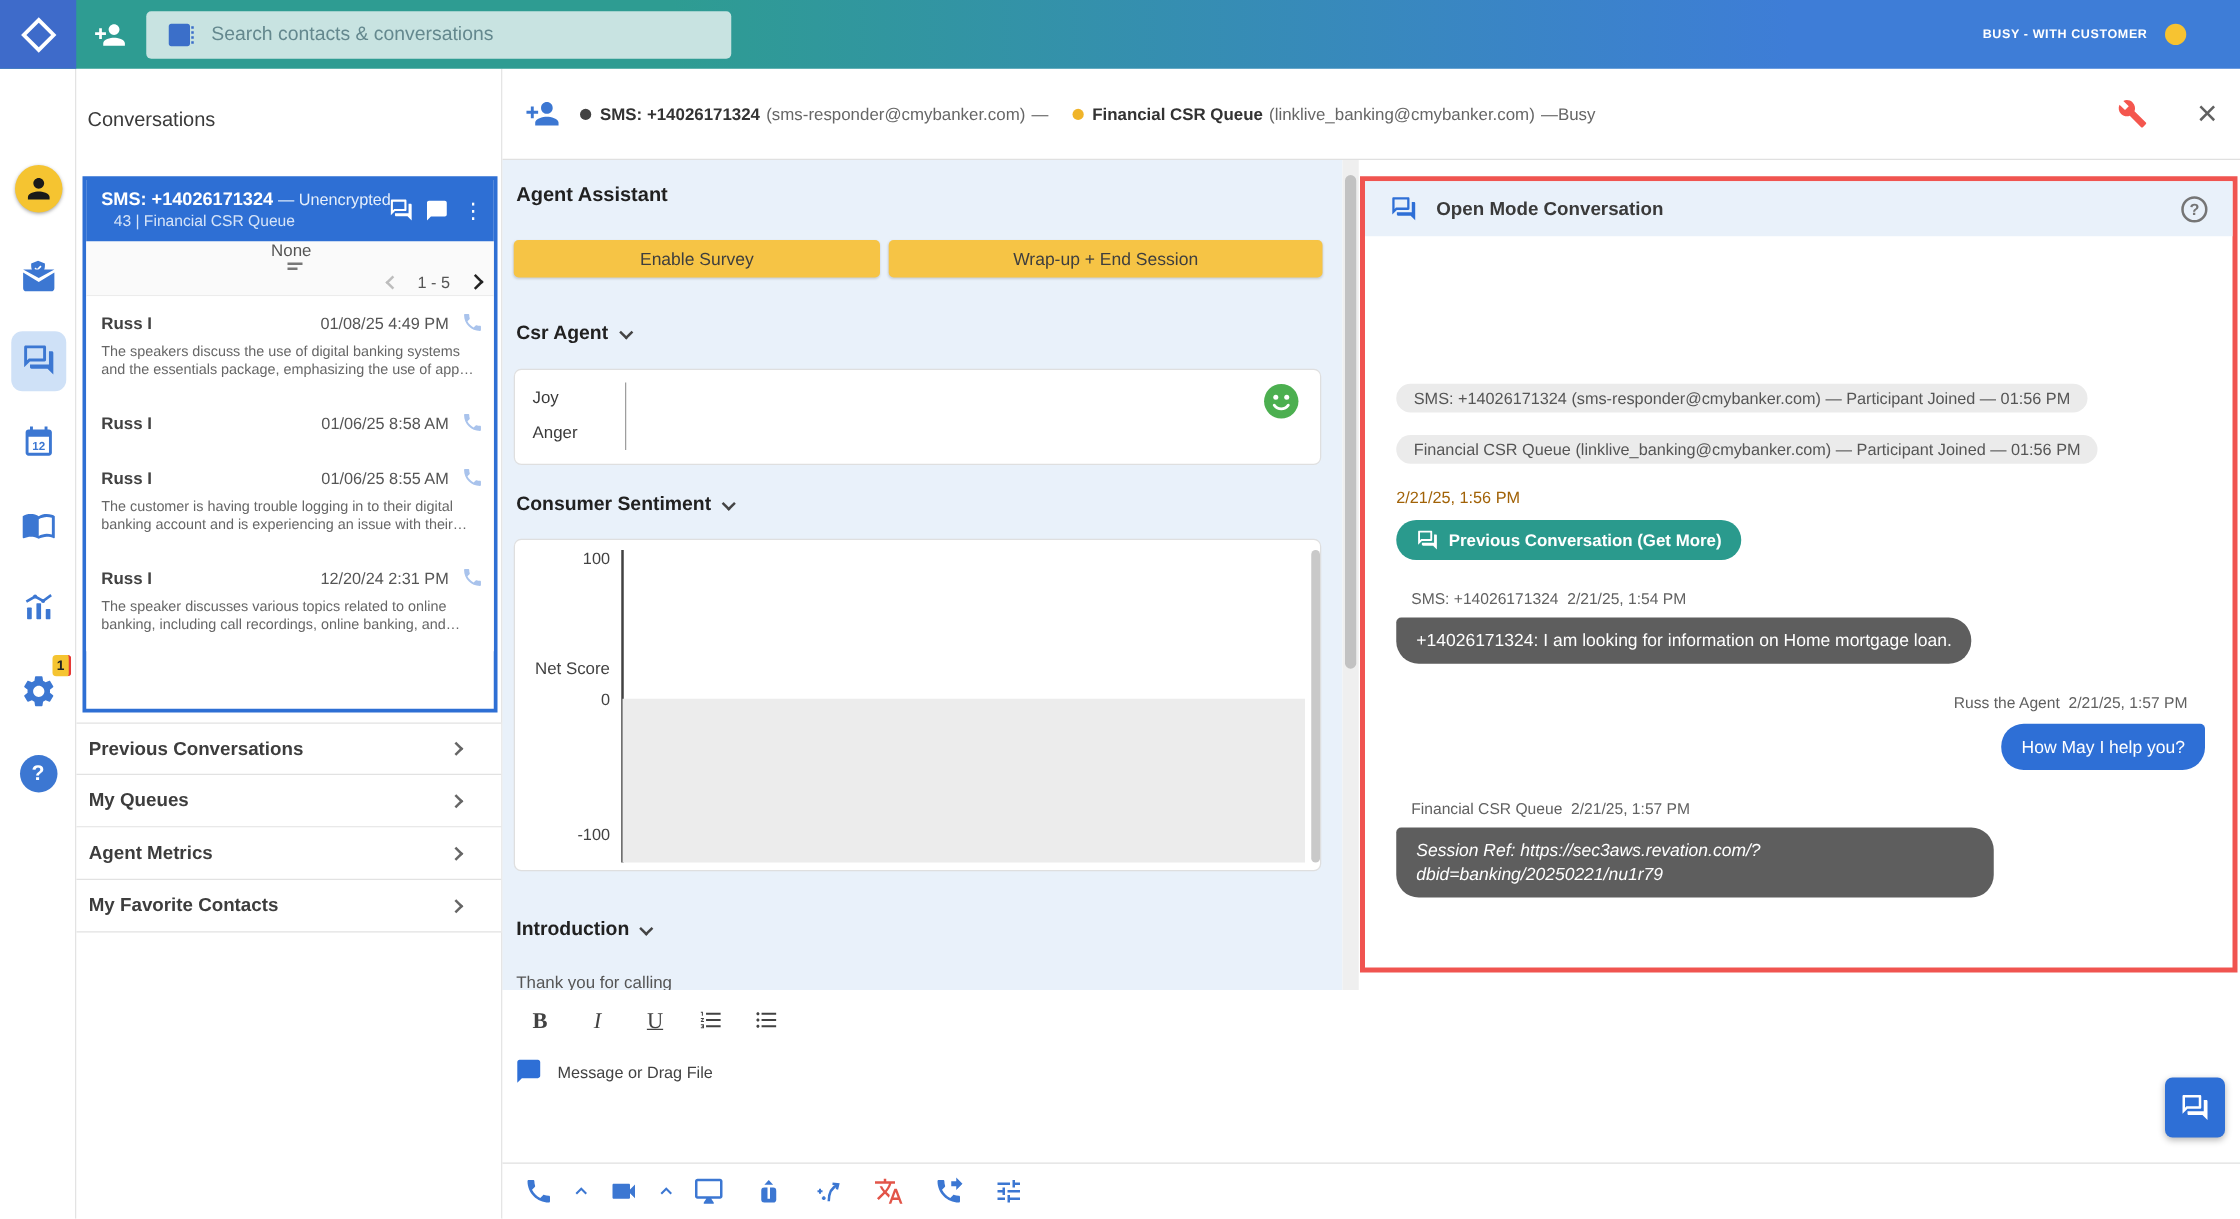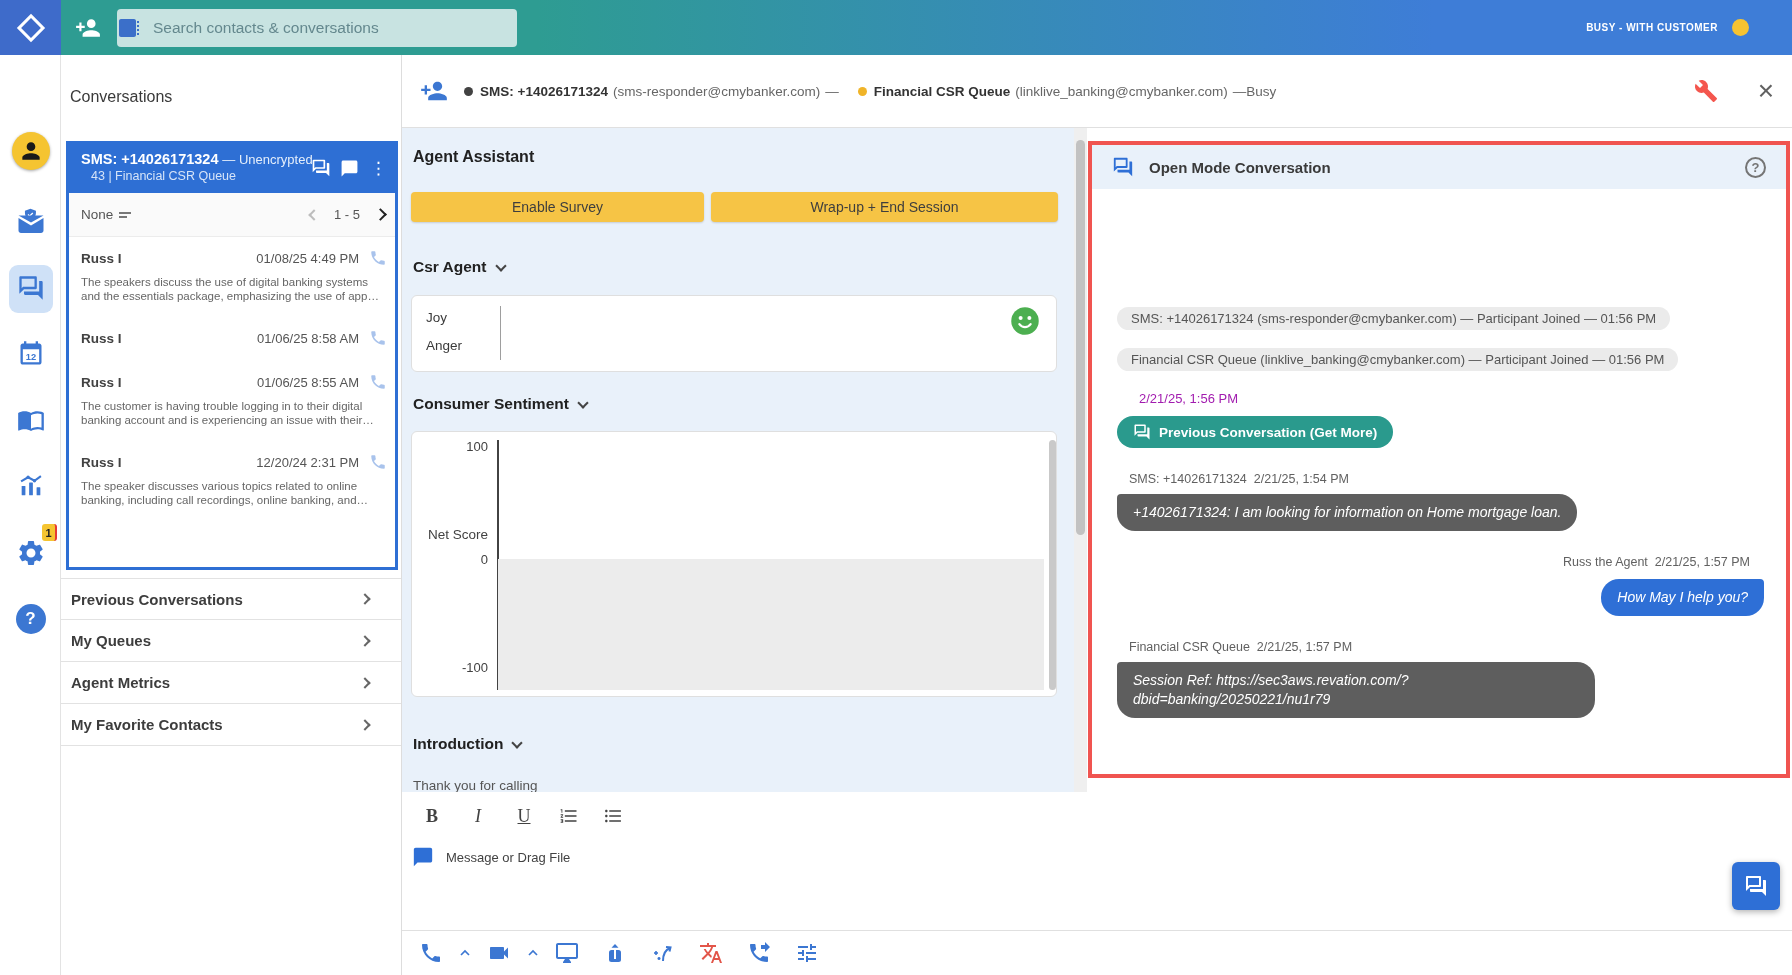--- a/index.html
+++ b/index.html
@@ -7,22 +7,22 @@
   #stage { position:relative; width:1792px; height:975px; background:#fff; }
   svg { display:block; }
 
   
   .topbar { position:absolute; left:0; top:0; width:1792px; height:55px;
     background:linear-gradient(90deg,#2E9C92 0%,#2E9C92 30%,#3E7DD7 80%,#3E7DD7 100%);
     display:flex; align-items:center; z-index:30; }
   .logo-block { width:61px; height:55px; background:#3E6BCA; display:flex; align-items:center; justify-content:center; }
   .logo-diamond { width:20px; height:20px; border:3px solid #fff; transform:rotate(45deg); }
   .tb-contact { margin-left:14px; }
-  .searchbox { margin-left:16px; width:400px; height:38px; background:#C8E3E1; border-radius:4px;
-    display:flex; align-items:center; padding:0 0; }
+  .searchbox { margin-left:16px; width:468px; height:38px; background:#C8E3E1; border-radius:4px;
+    display:flex; align-items:center; padding:0 16px; }
   .searchbox input { border:none; outline:none; background:transparent; margin-left:12px; flex:1;
     font-size:15.5px; color:#2c4a50; font-family:"Liberation Sans",sans-serif; }
   .searchbox input::placeholder { color:#64888E; }
   .tb-status { margin-left:auto; display:flex; align-items:center; }
   .tb-status-text { color:#fff; font-weight:bold; font-size:10px; letter-spacing:0.5px; }
   .tb-status-dot { width:17px; height:17px; border-radius:50%; background:#F7C331; margin-left:14px; margin-right:43px; }
 
   
   .rail { position:absolute; left:0; top:55px; width:61px; height:920px; background:#fff;
     border-right:1px solid #E3E3E3; z-index:20; }
@@ -41,21 +41,21 @@
     border-right:1px solid #DDDDDD; }
   .conv-title { position:absolute; left:9px; top:33px; font-size:16px; color:#3a3a3a; }
   .conv-card { position:absolute; left:5px; top:86px; width:332px; height:429px; border:3px solid #2E6FD4; }
   .cc-header { height:49px; background:#2E6FD4; color:#fff; padding:7px 8px 0 12px; position:relative; }
   .cc-line1 { font-size:14px; }
   .cc-line1 b { font-size:14.5px; }
   .cc-line1 .suffix { font-size:13px; color:#E4EEFB; }
   .cc-line2 { font-size:12.5px; color:#D6E4F8; margin-left:10px; margin-top:2px; }
   .cc-icons { position:absolute; right:6px; top:14px; display:flex; align-items:center; gap:9px; }
   .cc-dots { font-size:17px; color:#fff; line-height:1; padding:0 2px; }
-  .cc-filterbar { height:44px; background:#FAFAFA; border-bottom:1px solid #ECECEC; display:flex; align-items:center; padding:0 10px 0 12px; }
+  .cc-filterbar { height:44px; background:#FAFAFA; border-bottom:1px solid #ECECEC; display:flex; align-items:center; padding:0 10px 0 12px;flex-direction:column; }
   .filter-label { font-size:13.5px; color:#555; }
   .filter-glyph { margin-left:6px; display:inline-block; }
   .filter-glyph div { height:2px; background:#777; margin:2px 0; }
   .pager { margin-left:auto; display:flex; align-items:center; gap:16px; }
   .pg-range { font-size:13px; color:#555; }
   .chev { display:inline-block; width:8px; height:8px; border-right:2px solid #444; border-bottom:2px solid #444; }
   .chev.left  { transform:rotate(135deg); border-color:#BDBDBD; }
   .chev.right { transform:rotate(-45deg); border-color:#222; border-width:2.5px; width:9px; height:9px; }
   .chev.down  { transform:rotate(45deg); margin-left:10px; margin-bottom:3px; }
   .chev.rgt-acc { transform:rotate(-45deg); border-color:#666; }
@@ -117,27 +117,27 @@
   
   .openmode { position:absolute; left:1088px; top:141px; width:702px; height:637px; background:#fff;
     border:4px solid #F05450; }
   .om-header { height:44px; background:#E9F1FA; display:flex; align-items:center; padding:0 20px; }
   .om-title { margin-left:15px; font-size:15px; font-weight:bold; color:#3a3a3a; }
   .om-help { margin-left:auto; width:21px; height:21px; border:2px solid #757575; border-radius:50%;
     color:#757575; font-size:13px; font-weight:bold; display:flex; align-items:center; justify-content:center; cursor:pointer; }
   .om-body { padding:0 22px 0 25px; }
   .msg-event { display:inline-block; background:#EBEBEB; border-radius:14px; padding:4px 14px;
     font-size:13px; color:#555; }
-  .msg-ts { font-size:13px; color:#a21caf; margin-left:22px; }
+  .msg-ts { font-size:13px; color:#a16207; }
   .msg-action { display:inline-flex; align-items:center; gap:8px; background:#2A9A8D; color:#fff;
     border:none; border-radius:20px; height:32px; padding:0 16px; font-size:13.5px; font-weight:bold;
     font-family:"Liberation Sans",sans-serif; cursor:pointer; }
   .msg-label { font-size:12.5px; color:#616161; margin-left:12px; }
   .msg-label.right { text-align:right; margin-right:14px; margin-left:0; }
-  .bubble { display:inline-block; border-radius:18px; padding:9px 16px; font-size:14px; line-height:19px;font-style:italic; }
+  .bubble { display:inline-block; border-radius:18px; padding:9px 16px; font-size:14px; line-height:19px; }
   .bubble.in { background:#5E5E5E; color:#fff; border-top-left-radius:4px; }
   .bubble.out { background:#2E6FD6; color:#fff; border-top-right-radius:4px; }
   .bubble.italic { font-style:italic; white-space:pre-line; min-width:478px; }
   .row-right { text-align:right; }
 
   
   .composer { position:absolute; left:402px; top:792px; width:1390px; height:138px; background:#fff; }
   .fmt-row { display:flex; align-items:center; gap:24px; padding:8px 0 0 19px; height:40px; }
   .fmt-btn { font-family:"Liberation Serif", serif; font-size:18px; color:#424242; width:22px; text-align:center; cursor:pointer; }
   .fmt-b { font-weight:bold; }

